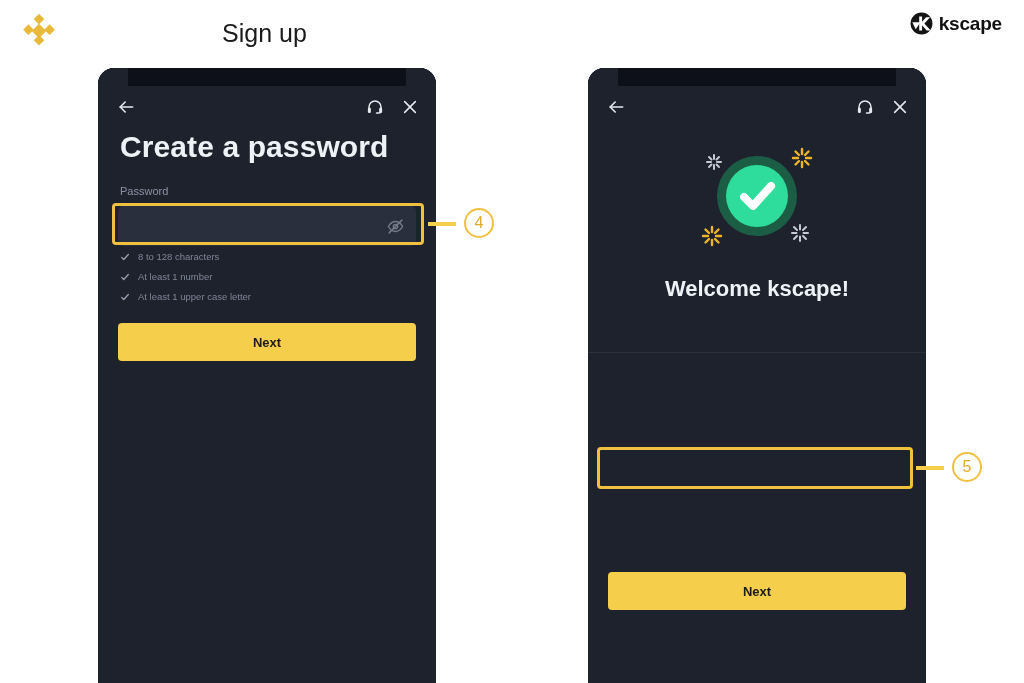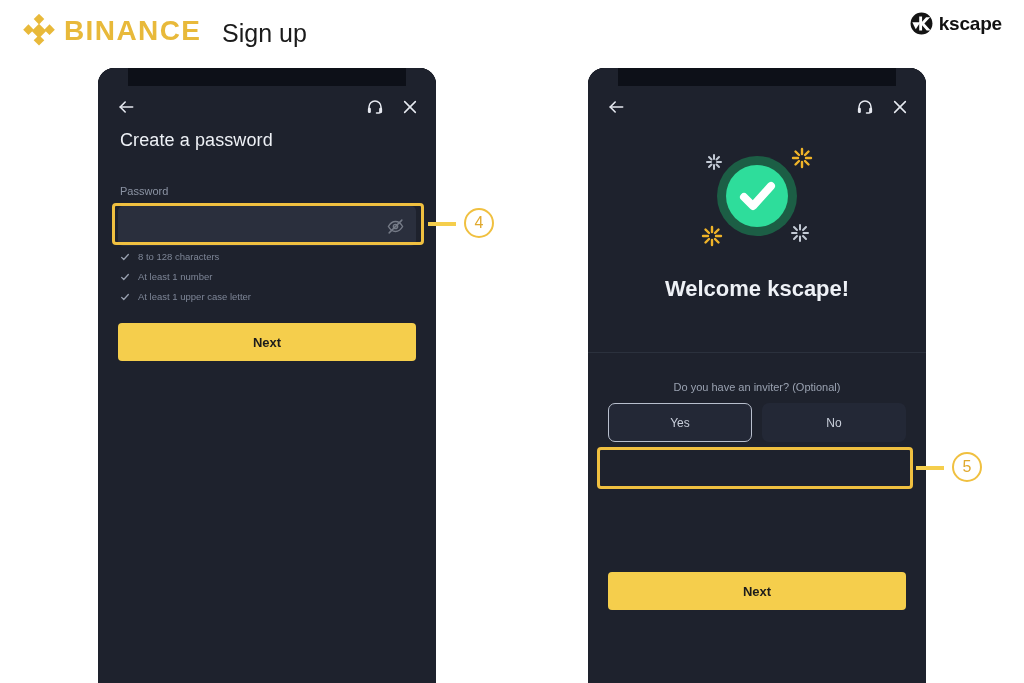--- a/index.html
+++ b/index.html
@@ -56,21 +56,21 @@
   }
   .tb-spacer { flex: 1; }
   .icon-btn { display: flex; align-items: center; justify-content: center; cursor: pointer; }
   .icon-back { width: 20px; height: 20px; }
   .icon-support { width: 18px; height: 18px; margin-right: 18px; }
   .icon-close { width: 16px; height: 16px; }
 
   
   .screen-title {
     position: absolute; left: 22px; top: 62px;
-    font-size: 18px; font-weight: normal; color: #eef1f6; letter-spacing: 0.1px;
+    font-size: 30px; font-weight: bold; color: #eef1f6; letter-spacing: 0.1px;
   }
   .field-label {
     position: absolute; left: 22px; top: 117px;
     font-size: 11px; color: #8b93a3;
   }
   .pw-input {
     position: absolute; left: 20px; top: 138px;
     width: 298px; height: 40px;
     background: #2a2f3d; border-radius: 5px;
     display: flex; align-items: center; padding: 0 12px;
@@ -163,21 +163,20 @@
     <div class="brand">
       <svg class="binance-mark" viewBox="0 0 100 100">
         <g fill="#E8B93A">
           <rect x="35" y="35" width="30" height="30" transform="rotate(45 50 50)"></rect>
           <rect x="8" y="35" width="22" height="22" transform="rotate(45 19 46)"></rect>
           <rect x="70" y="35" width="22" height="22" transform="rotate(45 81 46)"></rect>
           <rect x="39" y="4" width="22" height="22" transform="rotate(45 50 15)"></rect>
           <rect x="39" y="66" width="22" height="22" transform="rotate(45 50 77)"></rect>
         </g>
       </svg>
-      <span class="binance-word">BINANCE</span>
     </div>
     <div class="signup-title">Sign up</div>
     <div class="kscape">
       <svg class="kscape-mark" viewBox="0 0 40 40">
         <circle cx="20" cy="20" r="19" fill="#141414"></circle>
         <path d="M16 8 L16 32 L21 32 L21 23 L29 32 L36 32 L25 20 L35 9 L28 9 L21 17 L21 8 Z" fill="#ffffff"></path>
         <path d="M4 18 L18 18 L10 30 Z" fill="#ffffff"></path>
       </svg>
       <span class="kscape-word">kscape</span>
     </div>
@@ -323,26 +322,21 @@
                 <line x1="-6.5" y1="6.5" x2="-3" y2="3"></line>
             </g>
           </g>
         </svg>
       </div>
       <div class="welcome-text">Welcome kscape!</div>
     </div>
 
     <div class="divider"></div>
 
-    <div class="inviter-q">Do you have an inviter? (Optional)</div>
-
-    <div class="yn-row">
-      <div class="yn-btn selected">Yes</div>
-      <div class="yn-btn">No</div>
-    </div>
+
 
 
     <button class="next-btn next-right">Next</button>
   </div>
 
   <div class="hl-box hl-4"></div>
   <div class="callout-line line-4"></div>
   <div class="callout-circle circ-4">4</div>
 
   <div class="hl-box hl-5"></div>

